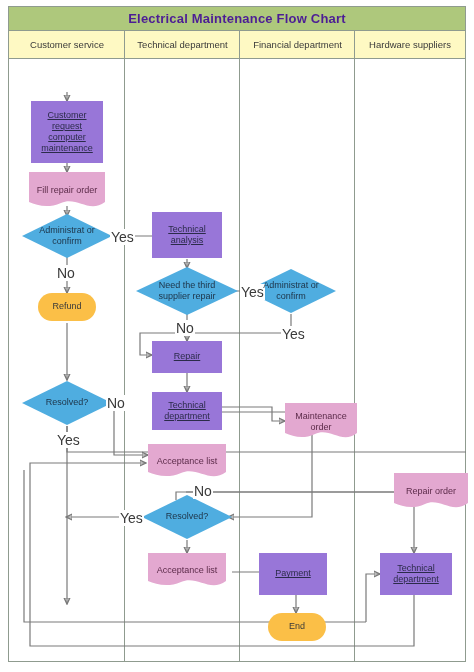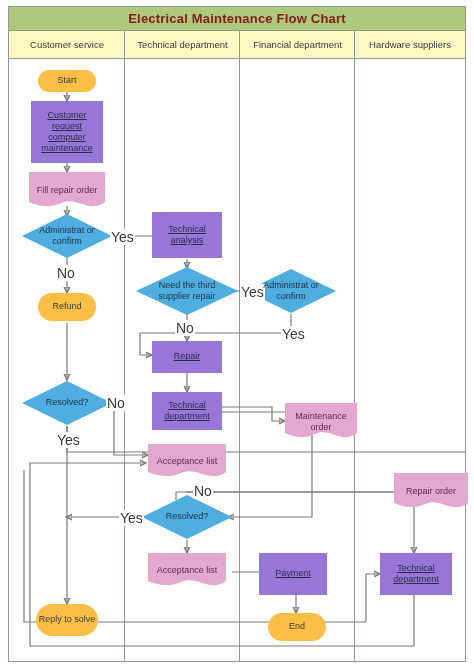--- a/index.html
+++ b/index.html
@@ -11,21 +11,21 @@
 
   
   .frame{
     position:absolute;left:8px;top:6px;width:458px;height:656px;
     border:1px solid #8f9b8f;box-sizing:border-box;
   }
   .title-bar{
     position:absolute;left:9px;top:7px;width:456px;height:24px;
     background:#aec87c;
     display:flex;align-items:center;justify-content:center;
-    font-size:13px;font-weight:bold;color:#7f1d1d;
+    font-size:13px;font-weight:bold;color:#4c1d95;
     letter-spacing:.2px;
     border-bottom:1px solid #8f9b8f;box-sizing:border-box;
   }
   .lane-head{
     position:absolute;top:31px;height:28px;
     background:#fef9c3;
     display:flex;align-items:center;justify-content:center;
     font-size:9.5px;color:#3a3a3a;
     border-bottom:1px solid #8f9b8f;box-sizing:border-box;
   }
@@ -131,21 +131,20 @@
     <path d="M414,495 L414,553" marker-end="url(#ah)"></path>
 
     <path d="M414,595 L414,646 L30,646 L30,463 L146,463" marker-end="url(#ah)"></path>
 
     <path d="M366,622 L366,574 L380,574" marker-end="url(#ah)"></path>
     <path d="M366,622 L24,622 L24,470"></path>
 
     <path d="M67,470 L67,604" marker-end="url(#ah)"></path>
   </svg>
 
-  <div class="node term" style="left:38px;top:70px;width:58px;height:22px;">Start</div>
 
   <div class="node proc" style="left:31px;top:101px;width:72px;height:62px;">Customer request computer maintenance</div>
 
   <div class="node doc" style="left:29px;top:172px;width:76px;height:38px;position:absolute;">
     <svg class="docbg" viewBox="0 0 76 38" preserveAspectRatio="none">
       <path d="M0,0 H76 V30 C60,42 48,24 32,31 C18,37 8,33 0,30 Z" fill="#e3a8d0"></path>
     </svg>
     <span class="doctext">Fill repair order</span>
   </div>
 
@@ -158,21 +157,20 @@
 
   <div class="node term" style="left:38px;top:293px;width:58px;height:28px;">Refund</div>
 
   <div class="node dec" style="left:22px;top:381px;width:90px;height:44px;position:absolute;">
     <svg class="decbg" viewBox="0 0 90 44" preserveAspectRatio="none">
       <polygon points="45,0 90,22 45,44 0,22" fill="#4fade0"></polygon>
     </svg>
     <span class="dectext">Resolved?</span>
   </div>
 
-  <div class="node term" style="left:36px;top:604px;width:62px;height:32px;">Reply to solve</div>
 
   <div class="node proc" style="left:152px;top:212px;width:70px;height:46px;">Technical analysis</div>
 
   <div class="node dec" style="left:136px;top:267px;width:102px;height:48px;position:absolute;">
     <svg class="decbg" viewBox="0 0 102 48" preserveAspectRatio="none">
       <polygon points="51,0 102,24 51,48 0,24" fill="#4fade0"></polygon>
     </svg>
     <span class="dectext">Need the third supplier repair</span>
   </div>
 

